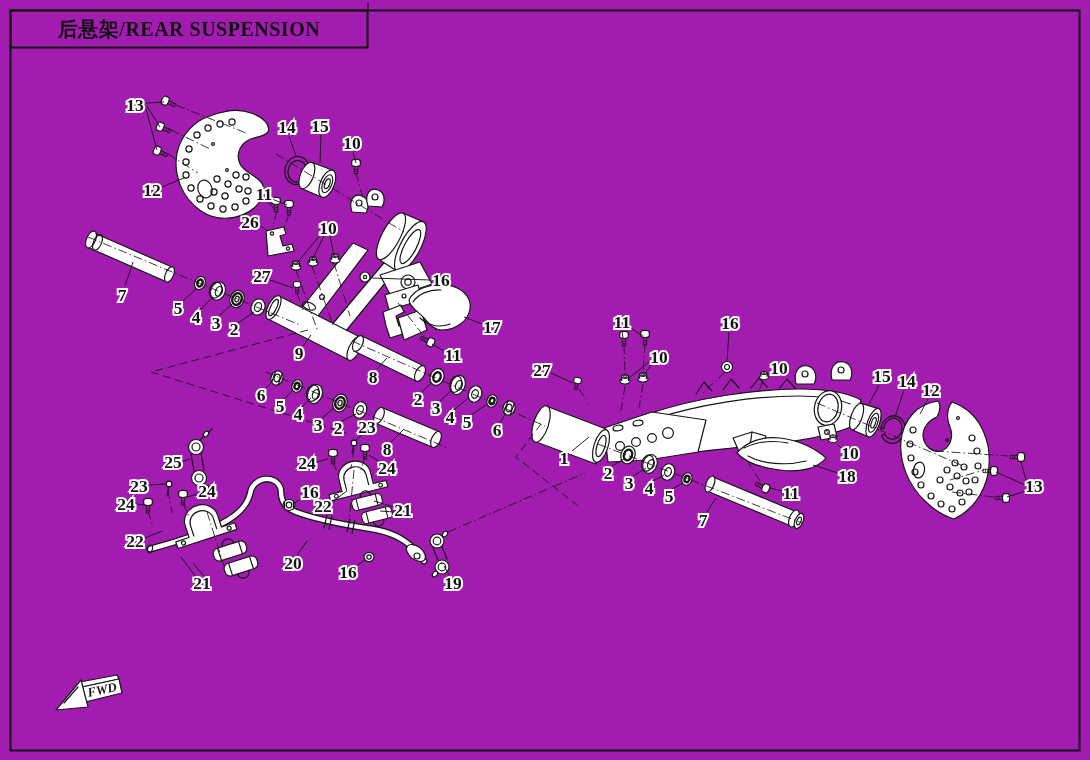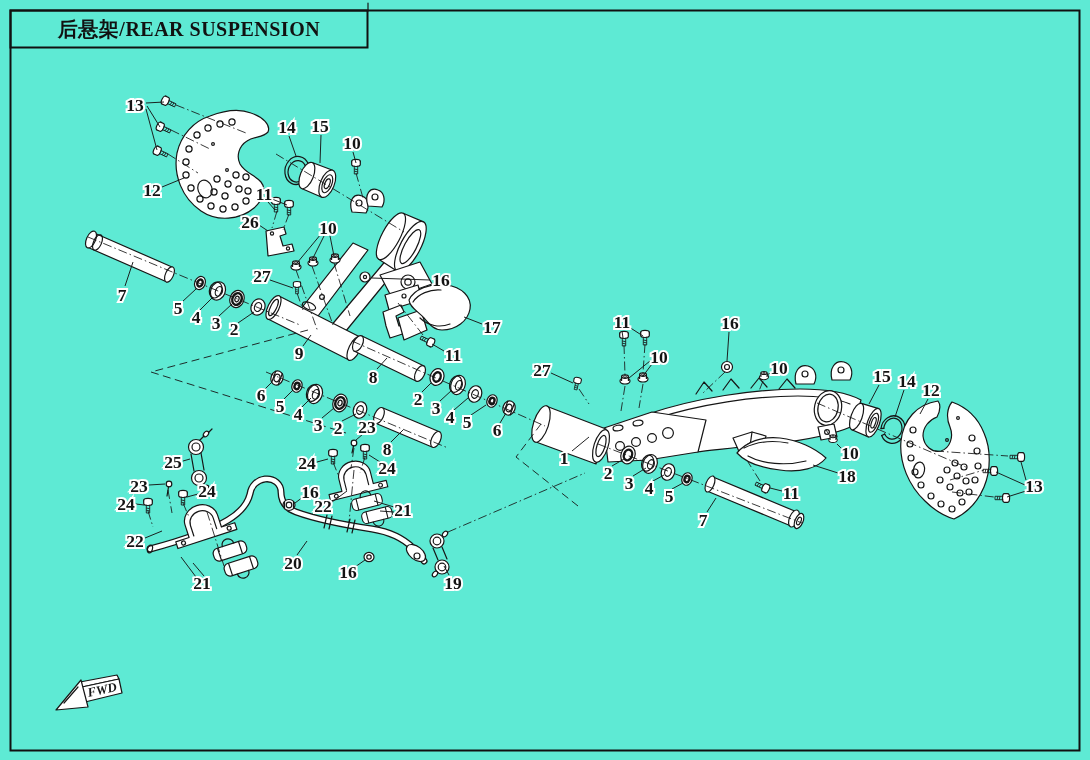--- a/index.html
+++ b/index.html
@@ -1,16 +1,16 @@
 <!DOCTYPE html>
 <html><head>
 <meta charset="utf-8">
 <style>
   html,body{margin:0;padding:0;background:#fff;}
-  #stage{position:relative;width:1090px;height:760px;background:#5eead4;font-family:"Liberation Serif",serif;}
+  #stage{position:relative;width:1090px;height:760px;background:#a21caf;font-family:"Liberation Serif",serif;}
   svg{position:absolute;left:0;top:0;}
   .p{stroke:#161616;stroke-width:1.2;fill:none;stroke-linecap:round;stroke-linejoin:round;}
   .pw{stroke:#161616;stroke-width:1.2;fill:#ffffff;stroke-linecap:round;stroke-linejoin:round;}
   .pk{stroke:#161616;stroke-width:2.4;fill:none;stroke-linecap:round;stroke-linejoin:round;}
   .thin{stroke:#161616;stroke-width:0.85;fill:none;}
   .dash{stroke:#161616;stroke-width:0.9;fill:none;stroke-dasharray:8 4.5;}
   .dashdot{stroke:#161616;stroke-width:0.85;fill:none;stroke-dasharray:9 3 1.5 3;}
   .frame{stroke:#111;stroke-width:2;fill:none;}
   .title-text{font-family:"Liberation Serif",serif;font-size:20px;font-weight:bold;letter-spacing:0.5px;fill:#111;text-anchor:middle;}
   #callout-layer text{font-family:"Liberation Serif",serif;font-size:17.5px;font-weight:bold;fill:#141414;text-anchor:middle;paint-order:stroke;stroke:#ffffff;stroke-width:4px;}

